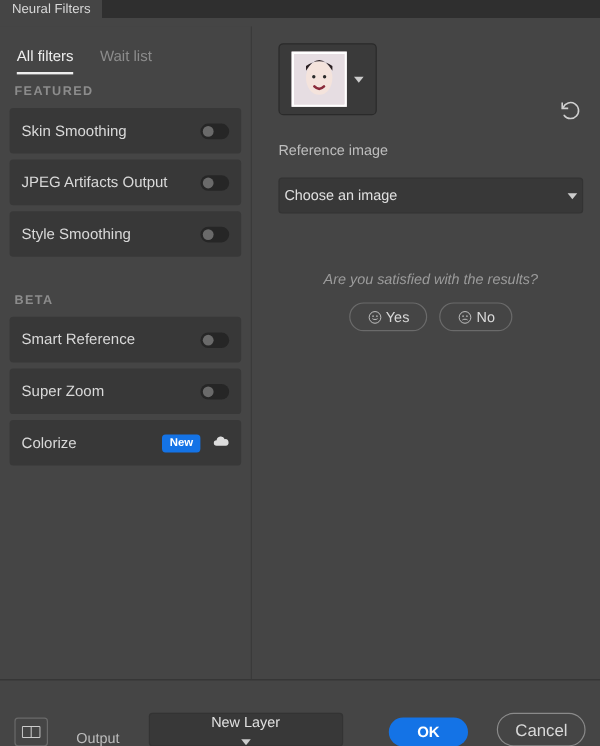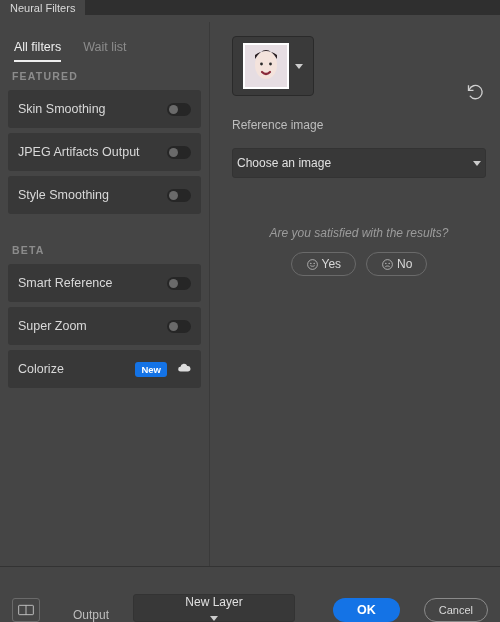--- a/index.html
+++ b/index.html
@@ -113,21 +113,21 @@
     min-width:140px;height:26px;background:#383838;border:1px solid #333;border-radius:3px;
     display:flex;align-items:center;justify-content:space-between;
     padding:0 10px;color:#e0e0e0;font-size:12px;margin-right:14px;flex-direction:column;
   }
   .okBtn{
     background:#1473e6;color:#fff;border:none;border-radius:14px;
     font-size:12.5px;font-weight:600;padding:5px 24px;cursor:pointer;
   }
   .cancelBtn{
     background:transparent;color:#d9d9d9;border:1.3px solid #8a8a8a;border-radius:14px;
-    font-size:11px;padding:5px 14px;cursor:pointer;
+    font-size:14px;padding:5px 14px;cursor:pointer;
   }
 </style>
 </head>
 <body>
 
 <div class="tabstrip">
   <div class="wintab">Neural Filters</div>
 </div>
 
 <div class="main">

